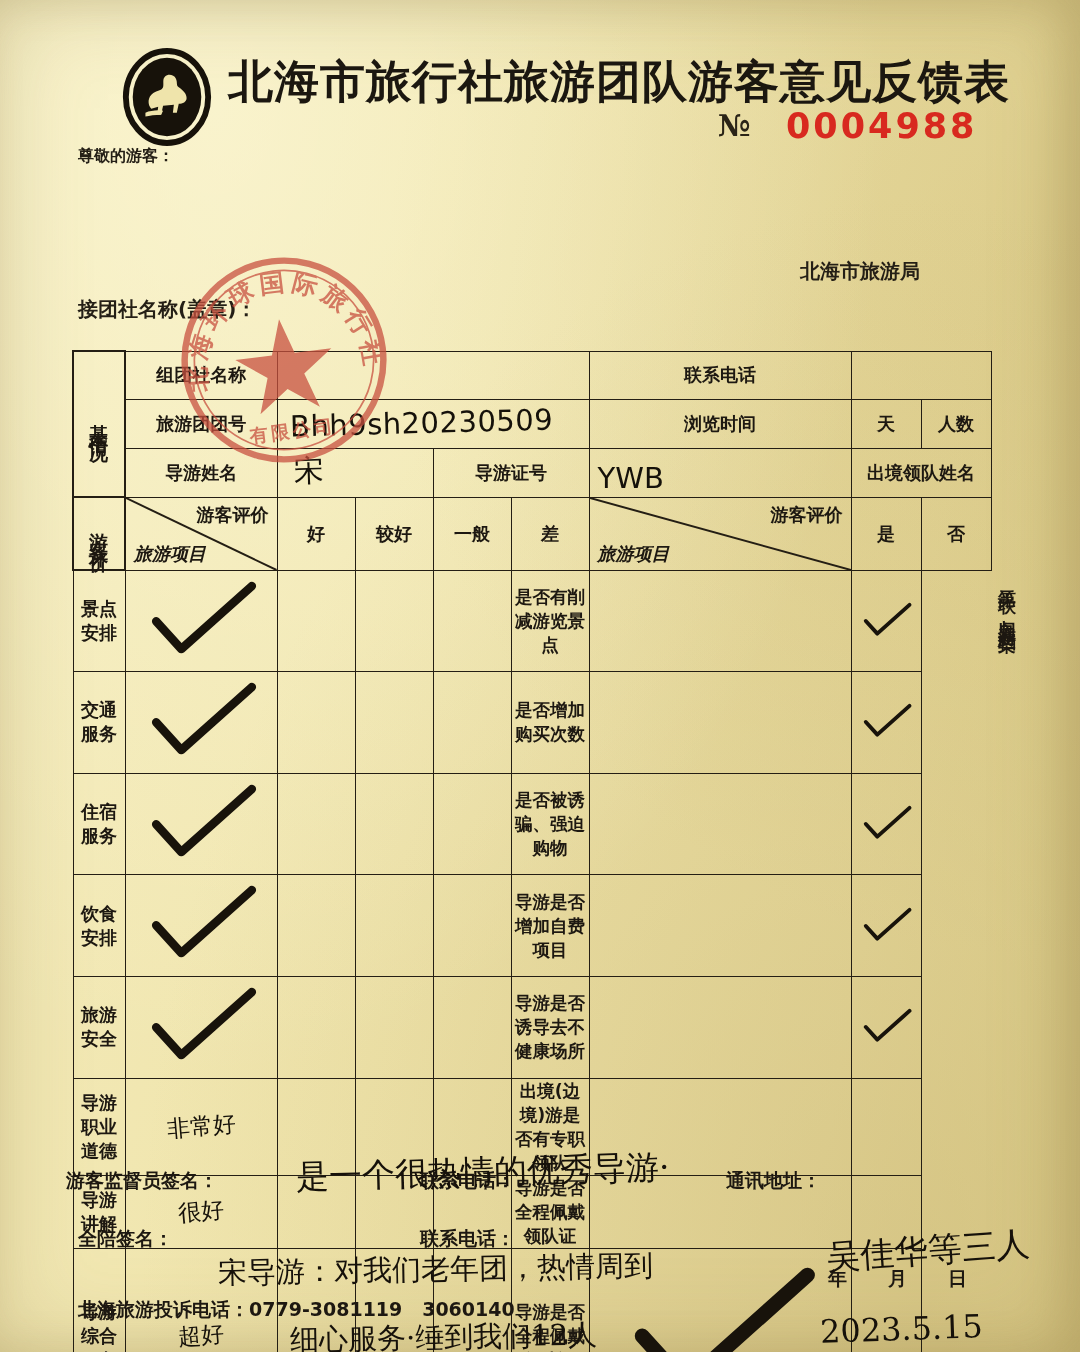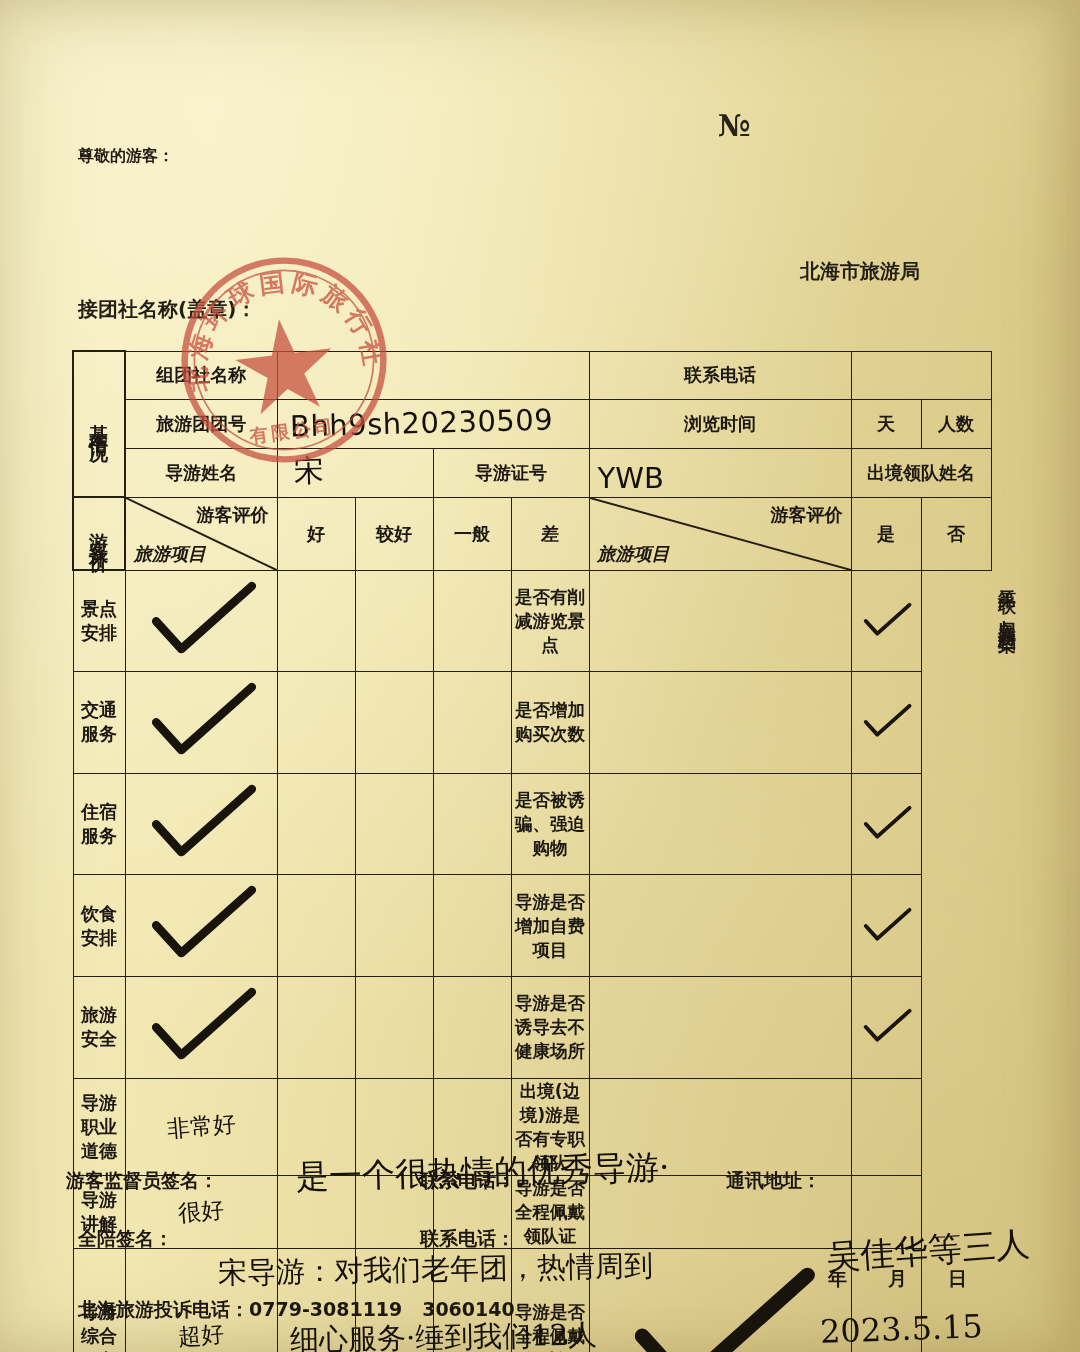--- a/index.html
+++ b/index.html
@@ -99,21 +99,32 @@
   }
 </style>
 </head>
 <body>
 
 <div class="paper-tex"></div>
 <div class="paper-edge"></div>
 
 <div class="sheet">
 
+  <div class="hdr">
+    <svg class="emblem" viewBox="0 0 100 100">
+      <ellipse cx="50" cy="50" rx="42" ry="47" fill="none" stroke="#17120a" stroke-width="6"></ellipse>
+      <ellipse cx="50" cy="50" rx="35" ry="40" fill="#17120a"></ellipse>
+      <path d="M34 62 C30 58 30 50 36 46 C40 43 44 44 46 40 C47 36 45 32 48 29 C51 26 57 27 59 31 C61 35 59 38 62 40 C66 43 70 46 70 51 C70 55 66 57 62 57 L60 66 L56 66 L57 58 L46 59 L44 68 L40 68 L41 60 Z" fill="#efe4ab"></path>
+      <path d="M28 66 C33 64 40 63 46 64 L44 68 C38 68 32 69 28 70 Z" fill="#efe4ab"></path>
+      <ellipse cx="50" cy="50" rx="42" ry="47" fill="none" stroke="#17120a" stroke-width="2"></ellipse>
+    </svg>
+    <div class="title">北海市旅行社旅游团队游客意见反馈表</div>
+  </div>
   <div class="nobox">№</div>
+  <div class="nonum">0004988</div>
 
   <div class="greet">尊敬的游客：</div>
   <div class="bureau">北海市旅游局</div>
   <div class="agency">接团社名称(盖章)：</div>
 
   <svg class="stamp" viewBox="0 0 200 200">
     <circle cx="100" cy="100" r="92" fill="none" stroke="#c8503f" stroke-width="6"></circle>
     <circle cx="100" cy="100" r="83" fill="none" stroke="#c8503f" stroke-width="1.6"></circle>
     <path id="stamparc" d="M 26 110 A 74 74 0 0 1 174 110" fill="none"></path>
     <text fill="#c8503f" font-size="23" font-weight="700" letter-spacing="5" font-family="DejaVu Serif, Liberation Serif, serif">

